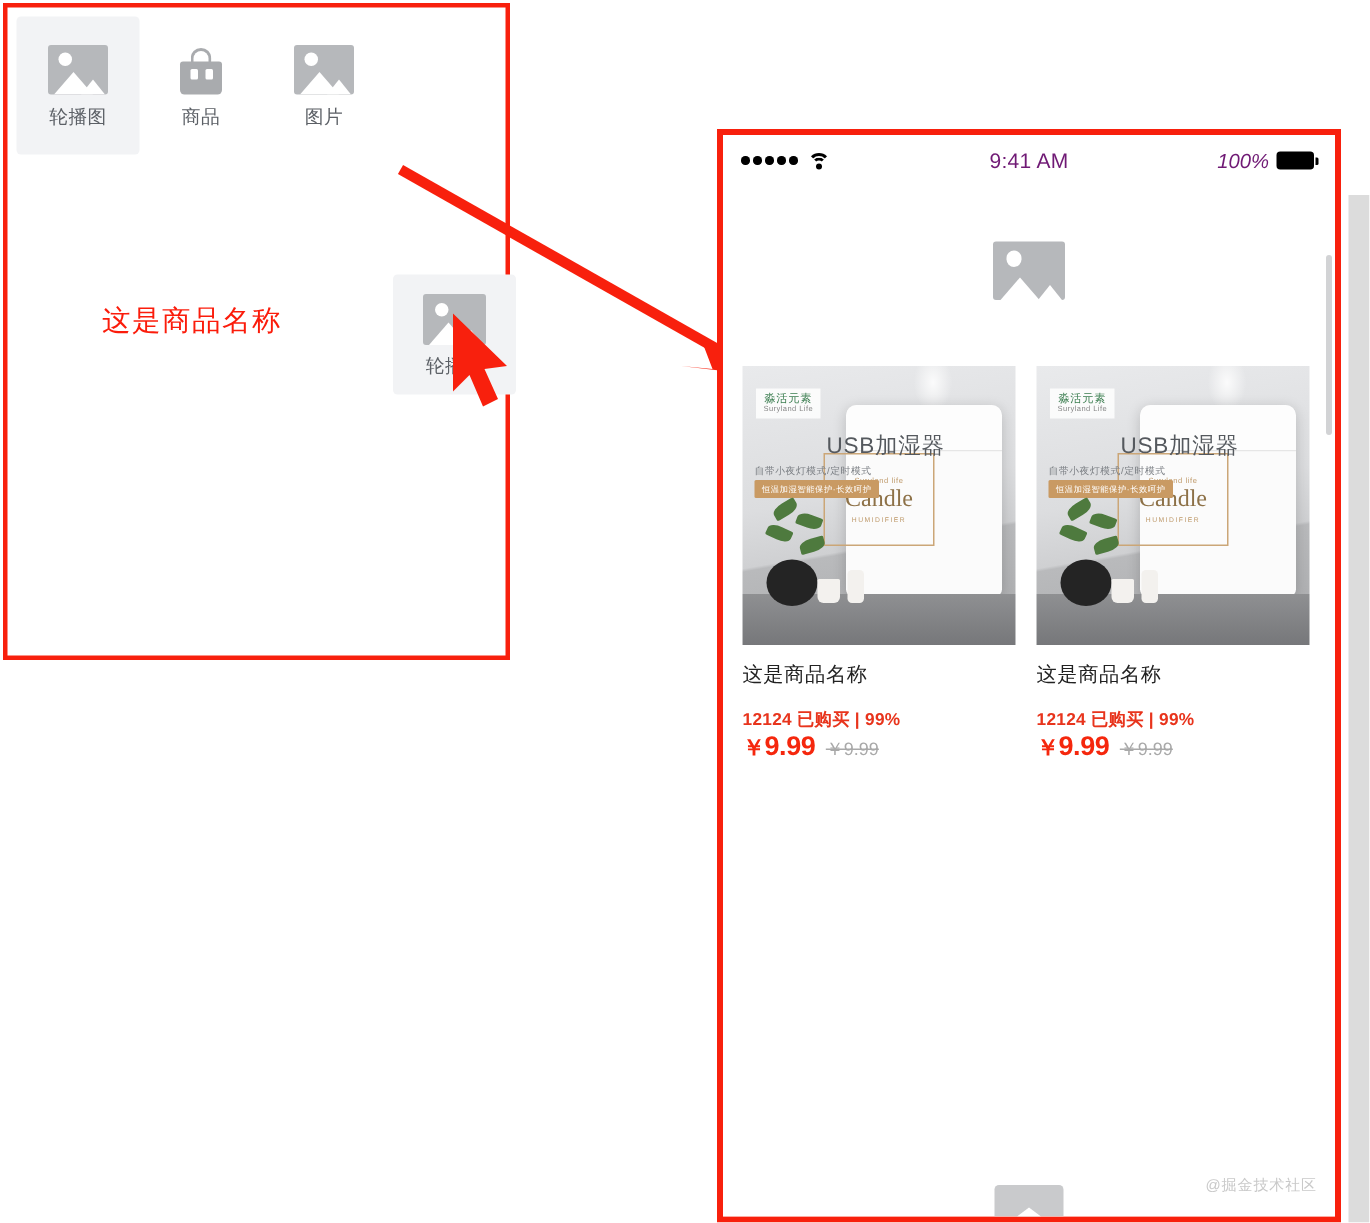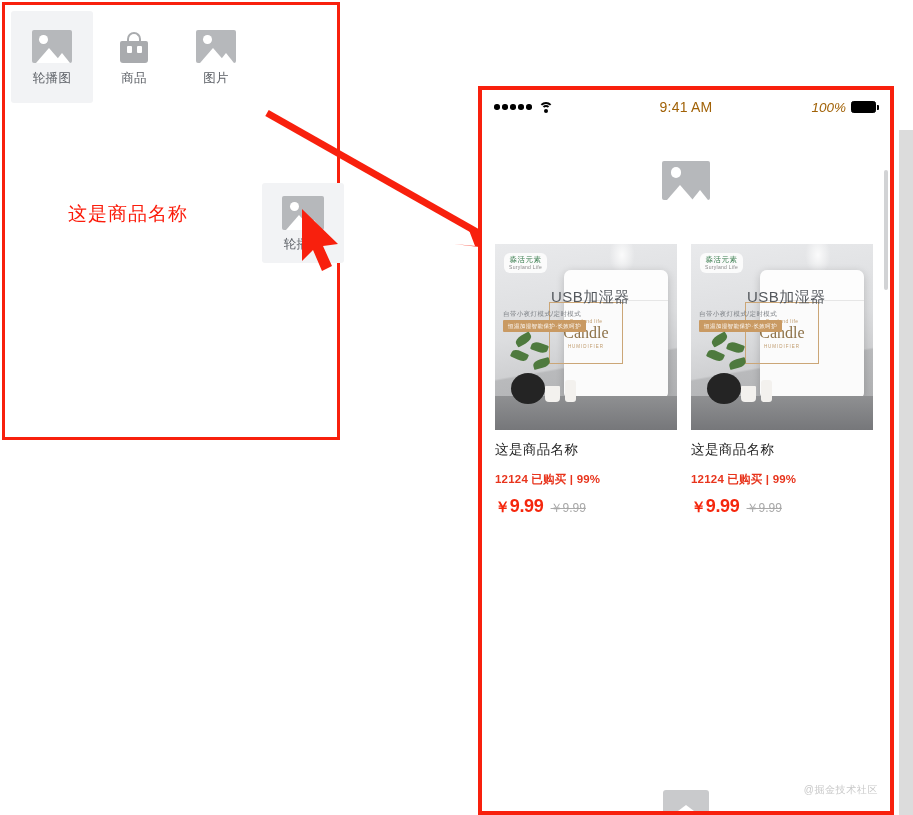--- a/index.html
+++ b/index.html
@@ -119,21 +119,21 @@
   }
   .phone-inner {
     position:absolute; inset: 0;
     background: #ffffff;
   }
 
   
   .status-bar {
     height: 34px; display:flex; align-items:center;
     padding: 0 14px 0 12px; background:#ffffff;
-    font-size: 13.5px; color: #a16207; position: relative;
+    font-size: 13.5px; color: #701a75; position: relative;
   }
   .sb-left { display:flex; align-items:center; gap:5px; }
   .sb-dots { display:flex; gap:2.5px; }
   .sb-dots i { width: 5.5px; height: 5.5px; border-radius:50%; background:#000; display:block; }
   .wifi { width: 15px; height: 11px; position: relative; margin-left:2px; }
   .wifi i {
     position:absolute; left:50%; transform: translateX(-50%);
     border: 2px solid #000; border-bottom-color: transparent;
     border-left-color: transparent; border-right-color: transparent;
     border-radius: 50%;
@@ -197,22 +197,22 @@
   
   .goods-grid {
     display:flex; gap: 14px; padding: 0 13px; margin-top: 16px;
   }
   .goods-card { width: 182px; }
   .goods-img {
     width: 182px; height: 186px; position: relative; overflow:hidden;
     background: linear-gradient(170deg,#e9eaec 0%, #dcdddf 45%, #cfd0d2 62%, #b9babc 63%, #a9aaac 100%);
   }
   .gi-brand {
-    position:absolute; left: 9px; top: 9px; padding: 3px 5px;
-    background: rgba(255,255,255,.82); border-radius: 6px;
+    position:absolute; left: 9px; top: 15px; padding: 3px 5px;
+    background: rgba(255,255,255,.82); border-radius: 0;
     text-align:center; line-height: 1.15;
   }
   .gi-brand .b1 { font-size: 7.5px; color: #3a7d4f; letter-spacing:.5px; }
   .gi-brand .b2 { font-size: 5px; color: #888; letter-spacing:.3px; }
   .gi-title { position:absolute; left: 8px; top: 44px; }
   .gi-title .t1 { font-size: 15px; color:#55595e; letter-spacing:.5px;margin-left:48px; }
   .gi-title .t2 { font-size: 6.5px; color:#7b7f84; letter-spacing:.4px; margin-top:3px; }
   .gi-tag {
     position:absolute; left: 8px; top: 76px;
     background: #c99a63; color:#fff; font-size:5.5px;
@@ -255,21 +255,21 @@
   .gi-table {
     position:absolute; left:0; right:0; bottom:0; height: 34px;
     background: linear-gradient(180deg,#8f9092,#76777a);
   }
   .gi-cup {
     position:absolute; bottom: 28px; background:#f3f1ee;
   }
 
   .goods-name { font-size: 13.5px; color:#222; margin-top: 11px; letter-spacing:.4px; }
   .goods-meta { font-size: 11.5px; color:#e8341c; margin-top: 13px; font-weight:bold; letter-spacing:.2px; }
-  .goods-price-row { margin-top: 9px; display:flex; align-items:baseline; gap: 7px; text-align: center; }
+  .goods-price-row { display:flex; align-items:baseline; gap: 7px; text-align: center; }
   .goods-price { font-size: 18px; color:#f5270d; font-weight:bold; letter-spacing:-.3px; }
   .goods-price .yen { font-size: 15px; }
   .goods-old { font-size: 12px; color:#a9a9a9; text-decoration: line-through; }
 
   
   .bottom-slot {
     position:absolute; left: 0; right: 0; bottom: 0;
     display:flex; justify-content:center; align-items:flex-end;
     height: 26px;
   }

